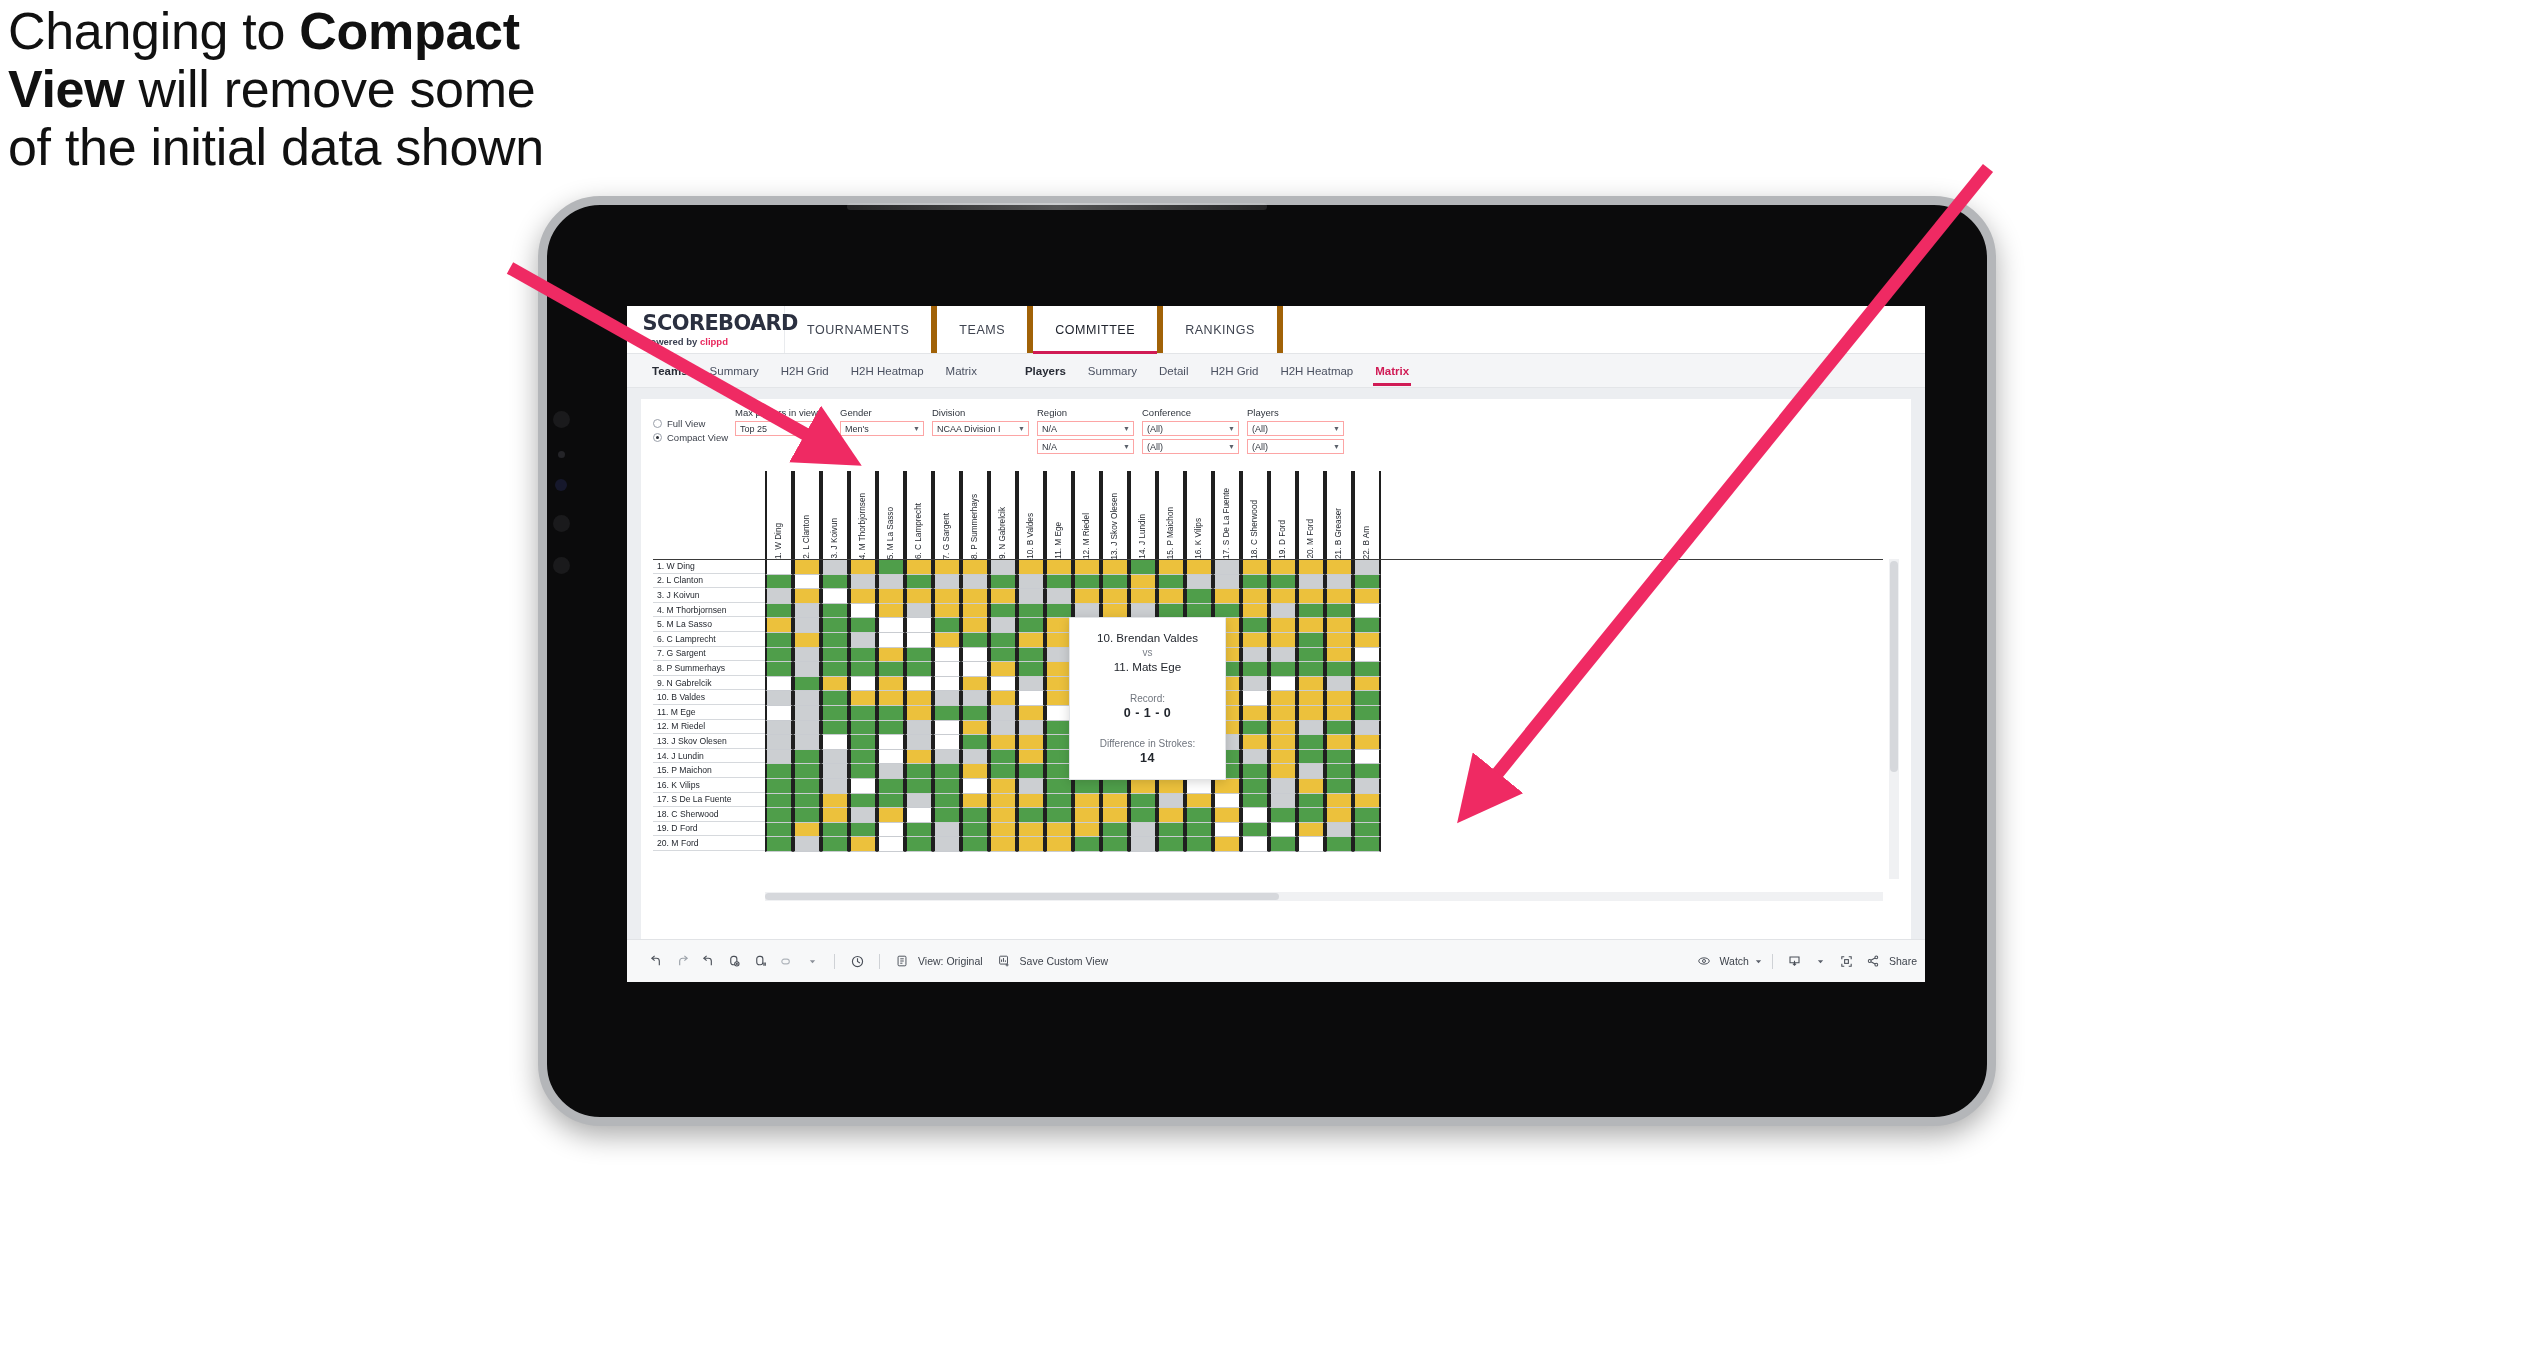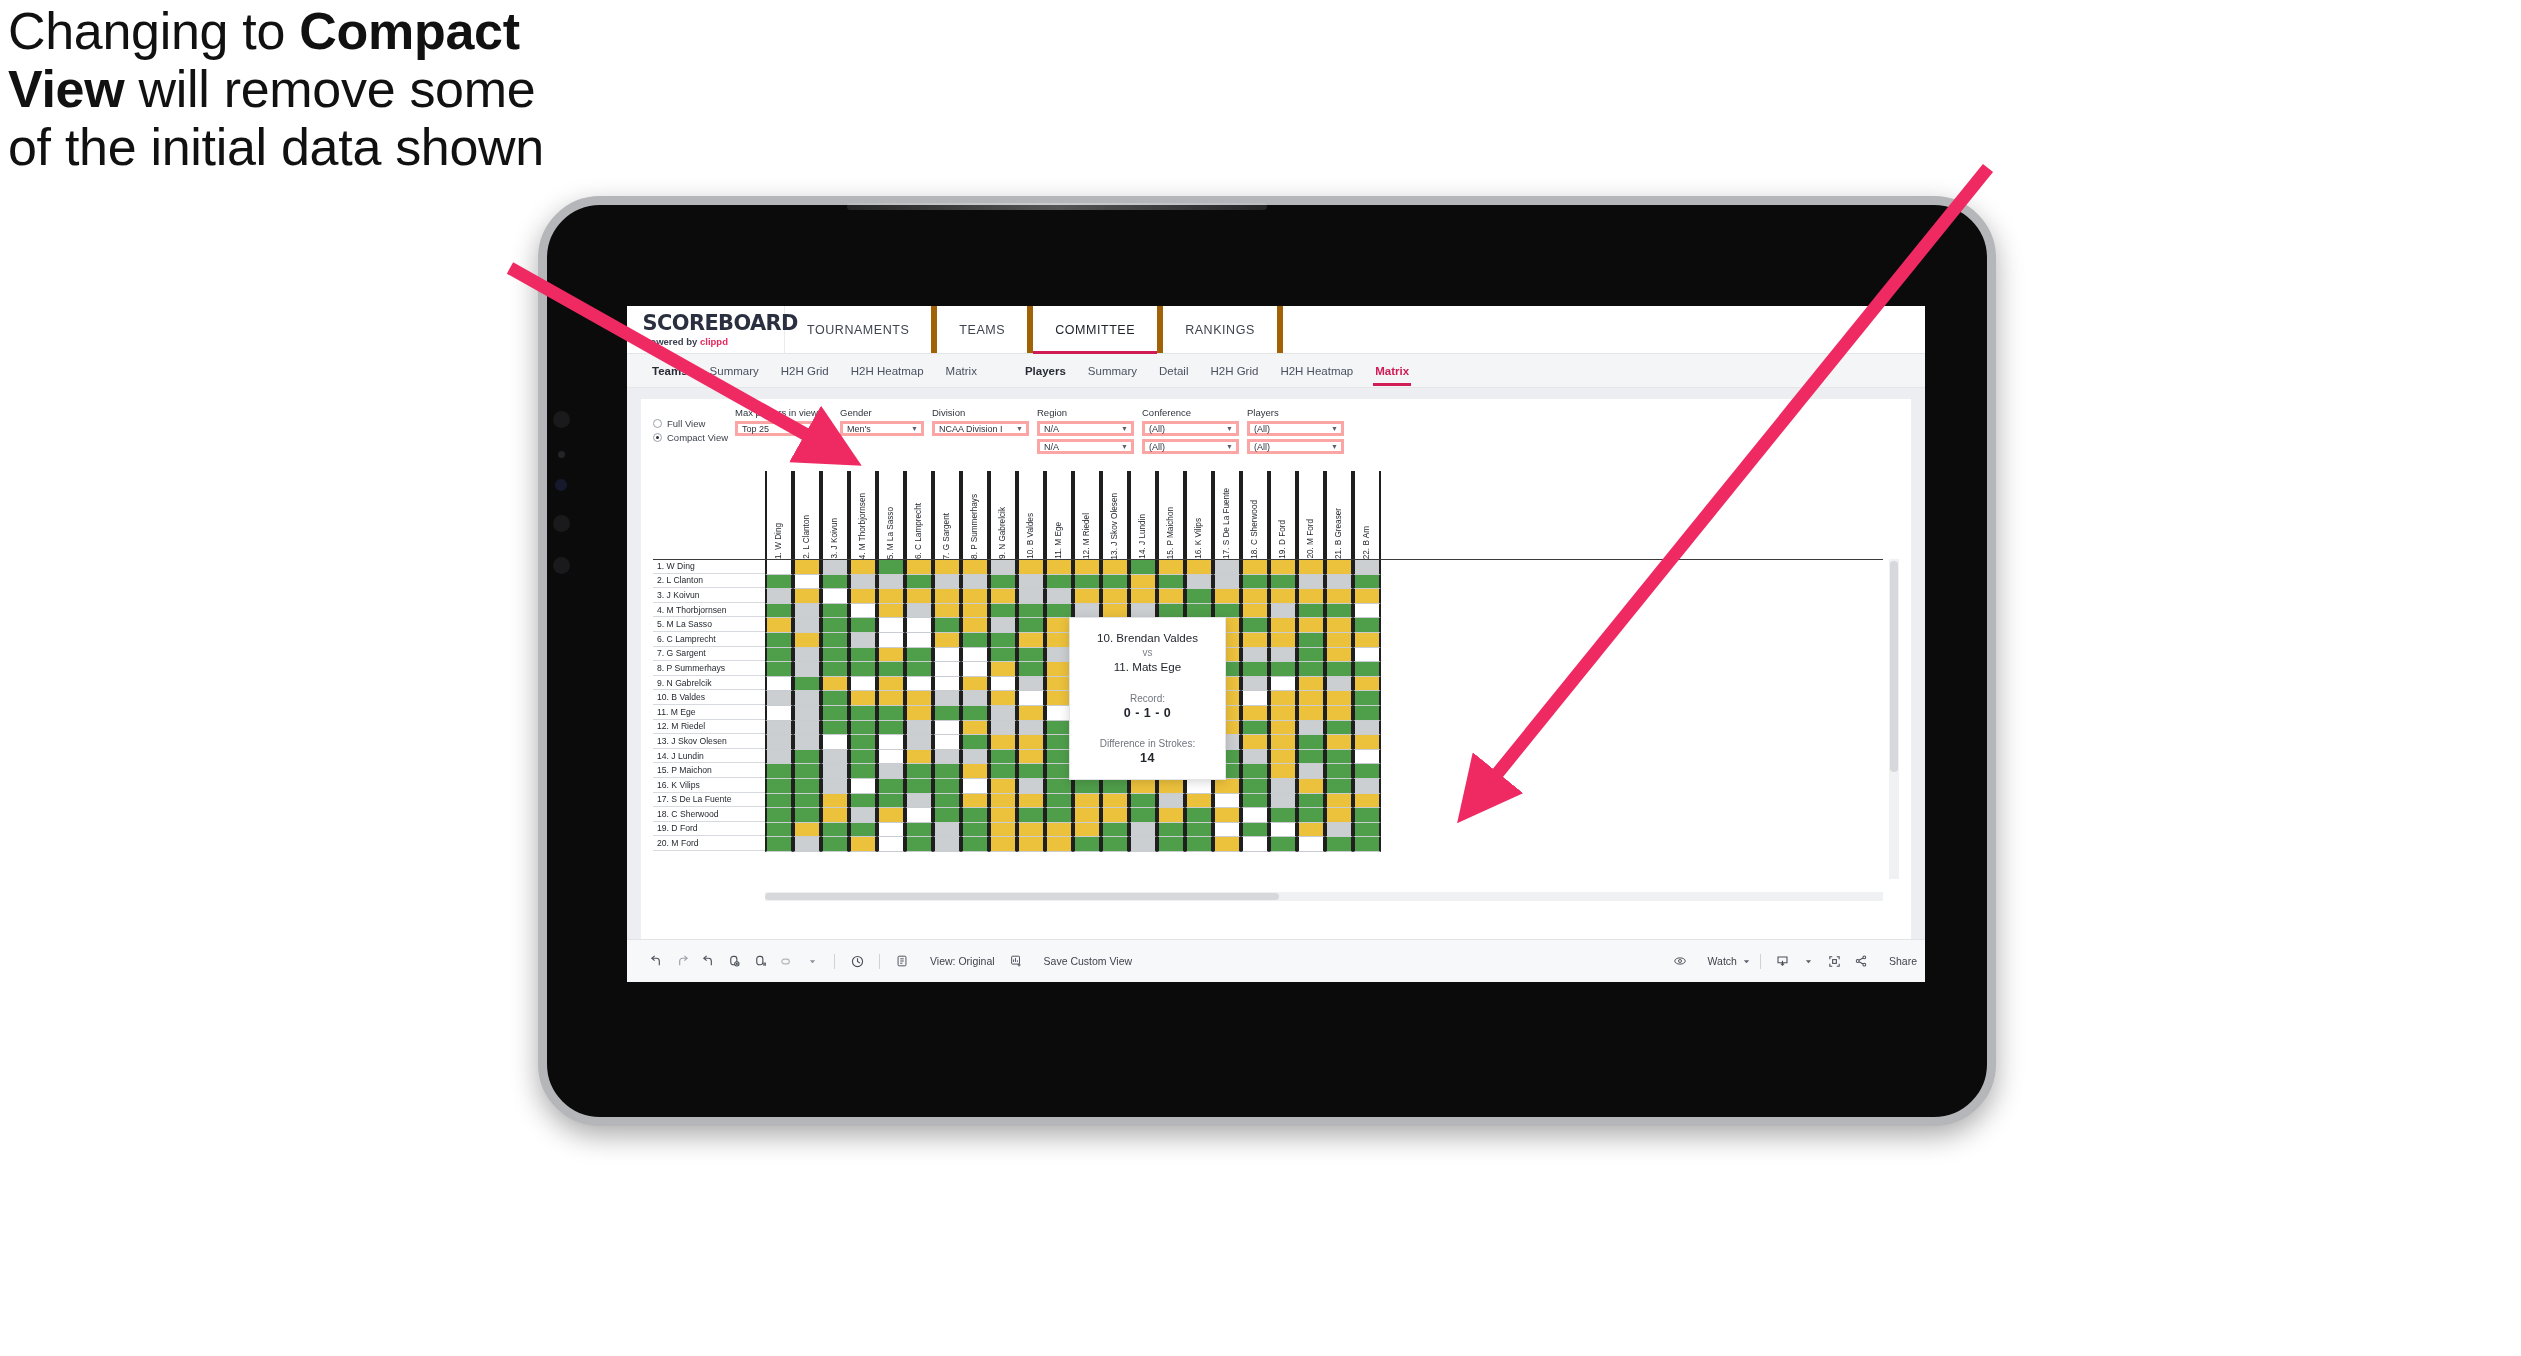--- a/index.html
+++ b/index.html
@@ -123,21 +123,21 @@
   }
   .radio-mark.on::after {
     content: ""; position: absolute; left: 2px; top: 2px; width: 3px; height: 3px;
     border-radius: 50%; background: #2c3038;
   }
   .radio-lbl { font-size: 9.5px; color: #3a3f49; }
 
   .fcol { margin-right: 8px; }
   .fcol-lbl { font-size: 9.5px; color: #2f343d; margin-bottom: 3px; }
   .fsel {
-    height: 15px; background: #fff; border: 3px solid #fca5a5;
+    height: 15px; background: #fff; border: 1px solid #fca5a5;
     display: flex; align-items: center; justify-content: space-between;
     padding: 0 3px 0 4px; font-size: 9px; color: #2f343d; cursor: pointer;
   }
   .fsel + .fsel { margin-top: 3px; }
   .fcar { font-size: 7px; color: #5b616b; margin-left: 4px; }
   .w-mp { width: 97px; } .w-gd { width: 84px; } .w-dv { width: 97px; }
   .w-rg { width: 97px; } .w-cf { width: 97px; } .w-pl { width: 97px; }
 
   
   #matrixWrap { position: absolute; left: 12px; top: 72px; right: 12px; bottom: 38px; }
@@ -205,21 +205,21 @@
   
   #toolbar {
     position: absolute; left: 0; bottom: 0; width: 1298px; height: 43px;
     background: #f7f8f9; border-top: 1px solid #e1e3e6;
     display: flex; align-items: center; padding-left: 16px;
   }
   .tb { display: flex; align-items: center; font-size: 10.5px; color: #3e434c; cursor: pointer; }
   .tb svg { display: block; }
   .tb-ico { width: 26px; height: 26px; display: flex; align-items: center; justify-content: center; }
   .tb-sep { width: 1px; height: 15px; background: #cfd2d6; margin: 0 9px; }
-  .tb-lab { margin-left: 15px; }
+  .tb-lab { margin-left: 3px; }
   .tb-sp { width: 8px; }
   .tb-grow { flex: 1; }
 </style>
 </head>
 <body>
 
 <div id="stage">
 
   <div class="annot" id="annot-left"><span>Changing to </span><b>Compact View</b><span> will remove some of the initial data shown</span></div>
 

